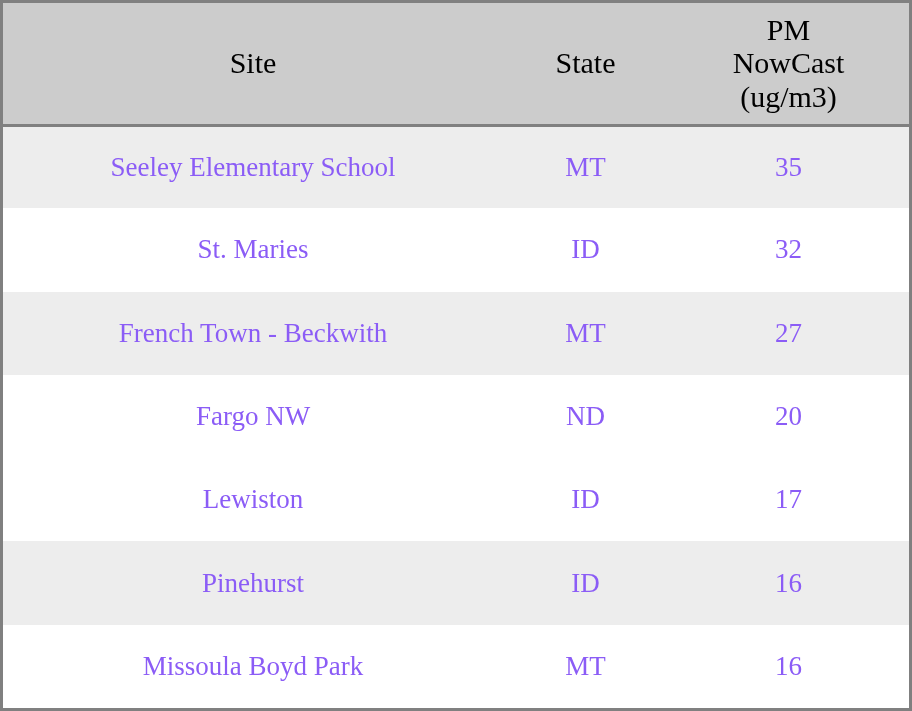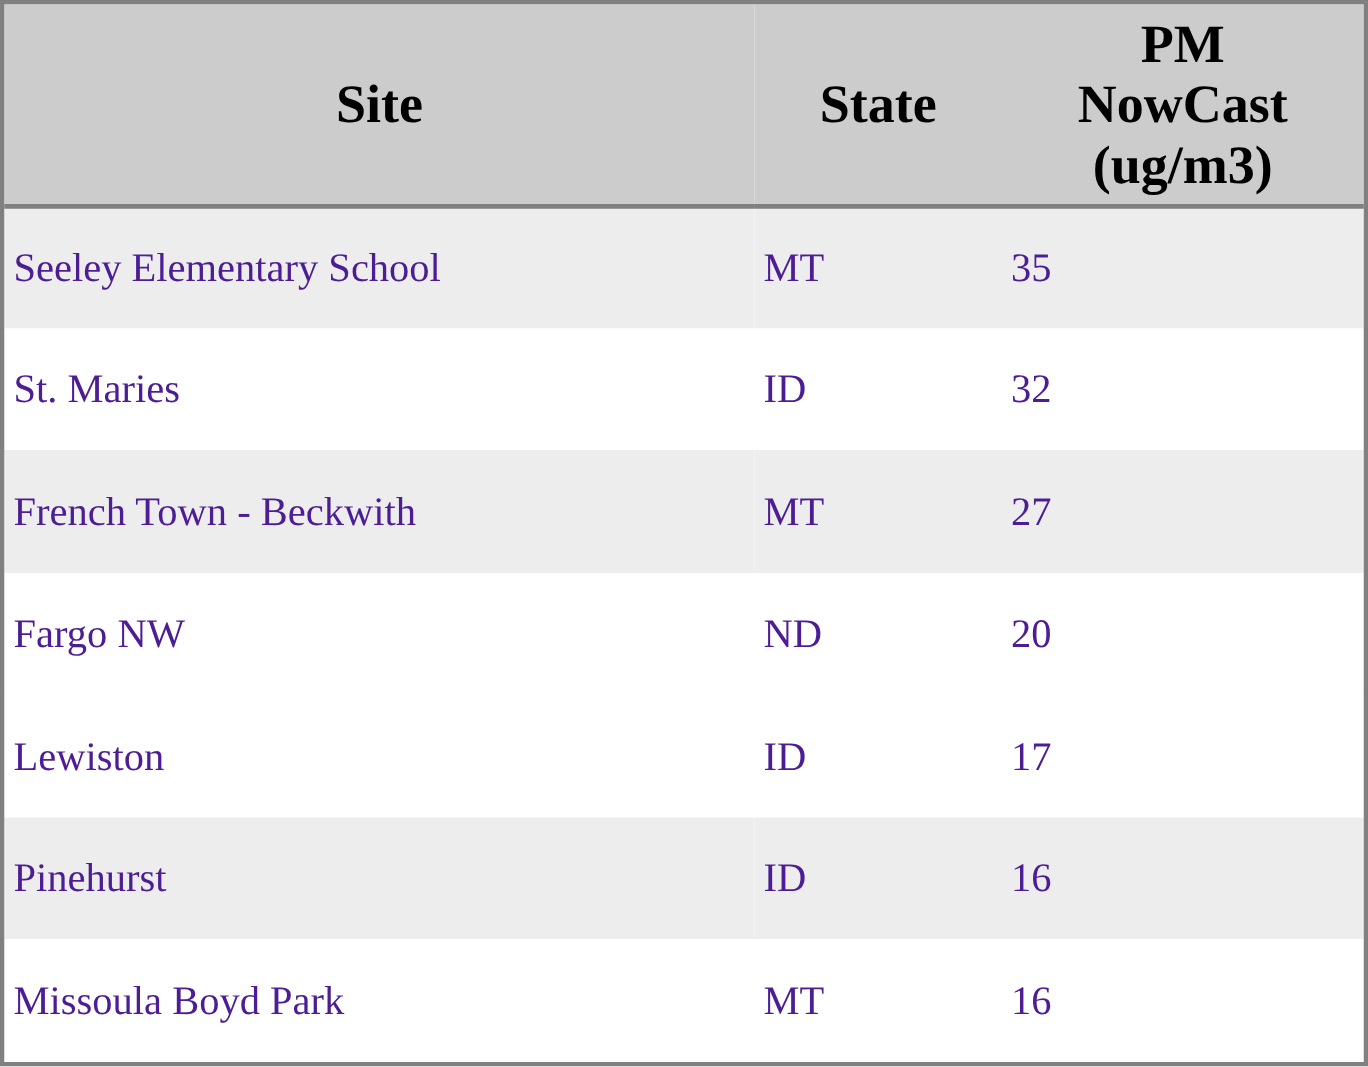--- a/index.html
+++ b/index.html
@@ -23,41 +23,41 @@
   table.data-table {
     width: 100%;
     height: 100%;
     border-collapse: collapse;
     table-layout: fixed;
   }
   thead th {
     background: #cccccc;
     color: #000000;
     font-family: "Liberation Serif", serif;
-    font-weight: bold;
-    font-size: 36px;
+    font-weight: normal;
+    font-size: 30px;
     line-height: 1.12;
     text-align: center;
     vertical-align: middle;
     padding: 6px 4px;
     border-bottom: 3px solid #808080;
     height: 122px;
     box-sizing: border-box;
   }
   col.col-site   { width: 500px; }
   col.col-state  { width: 165px; }
   col.col-value  { width: 241px; }
 
   tbody td {
     font-family: "Liberation Serif", serif;
     font-size: 27px;
-    color: #4c1d95;
-    text-align: left;
+    color: #8b5cf6;
+    text-align: center;
     vertical-align: middle;
-    padding: 0 6px;
+    padding: 0 22px;
     border: none;
     height: 58px;
     box-sizing: border-box;
   }
   tbody tr.odd-row td  { background: #ededed; }
   tbody tr.even-row td { background: #ffffff; }
 </style>
 </head>
 <body>
 

